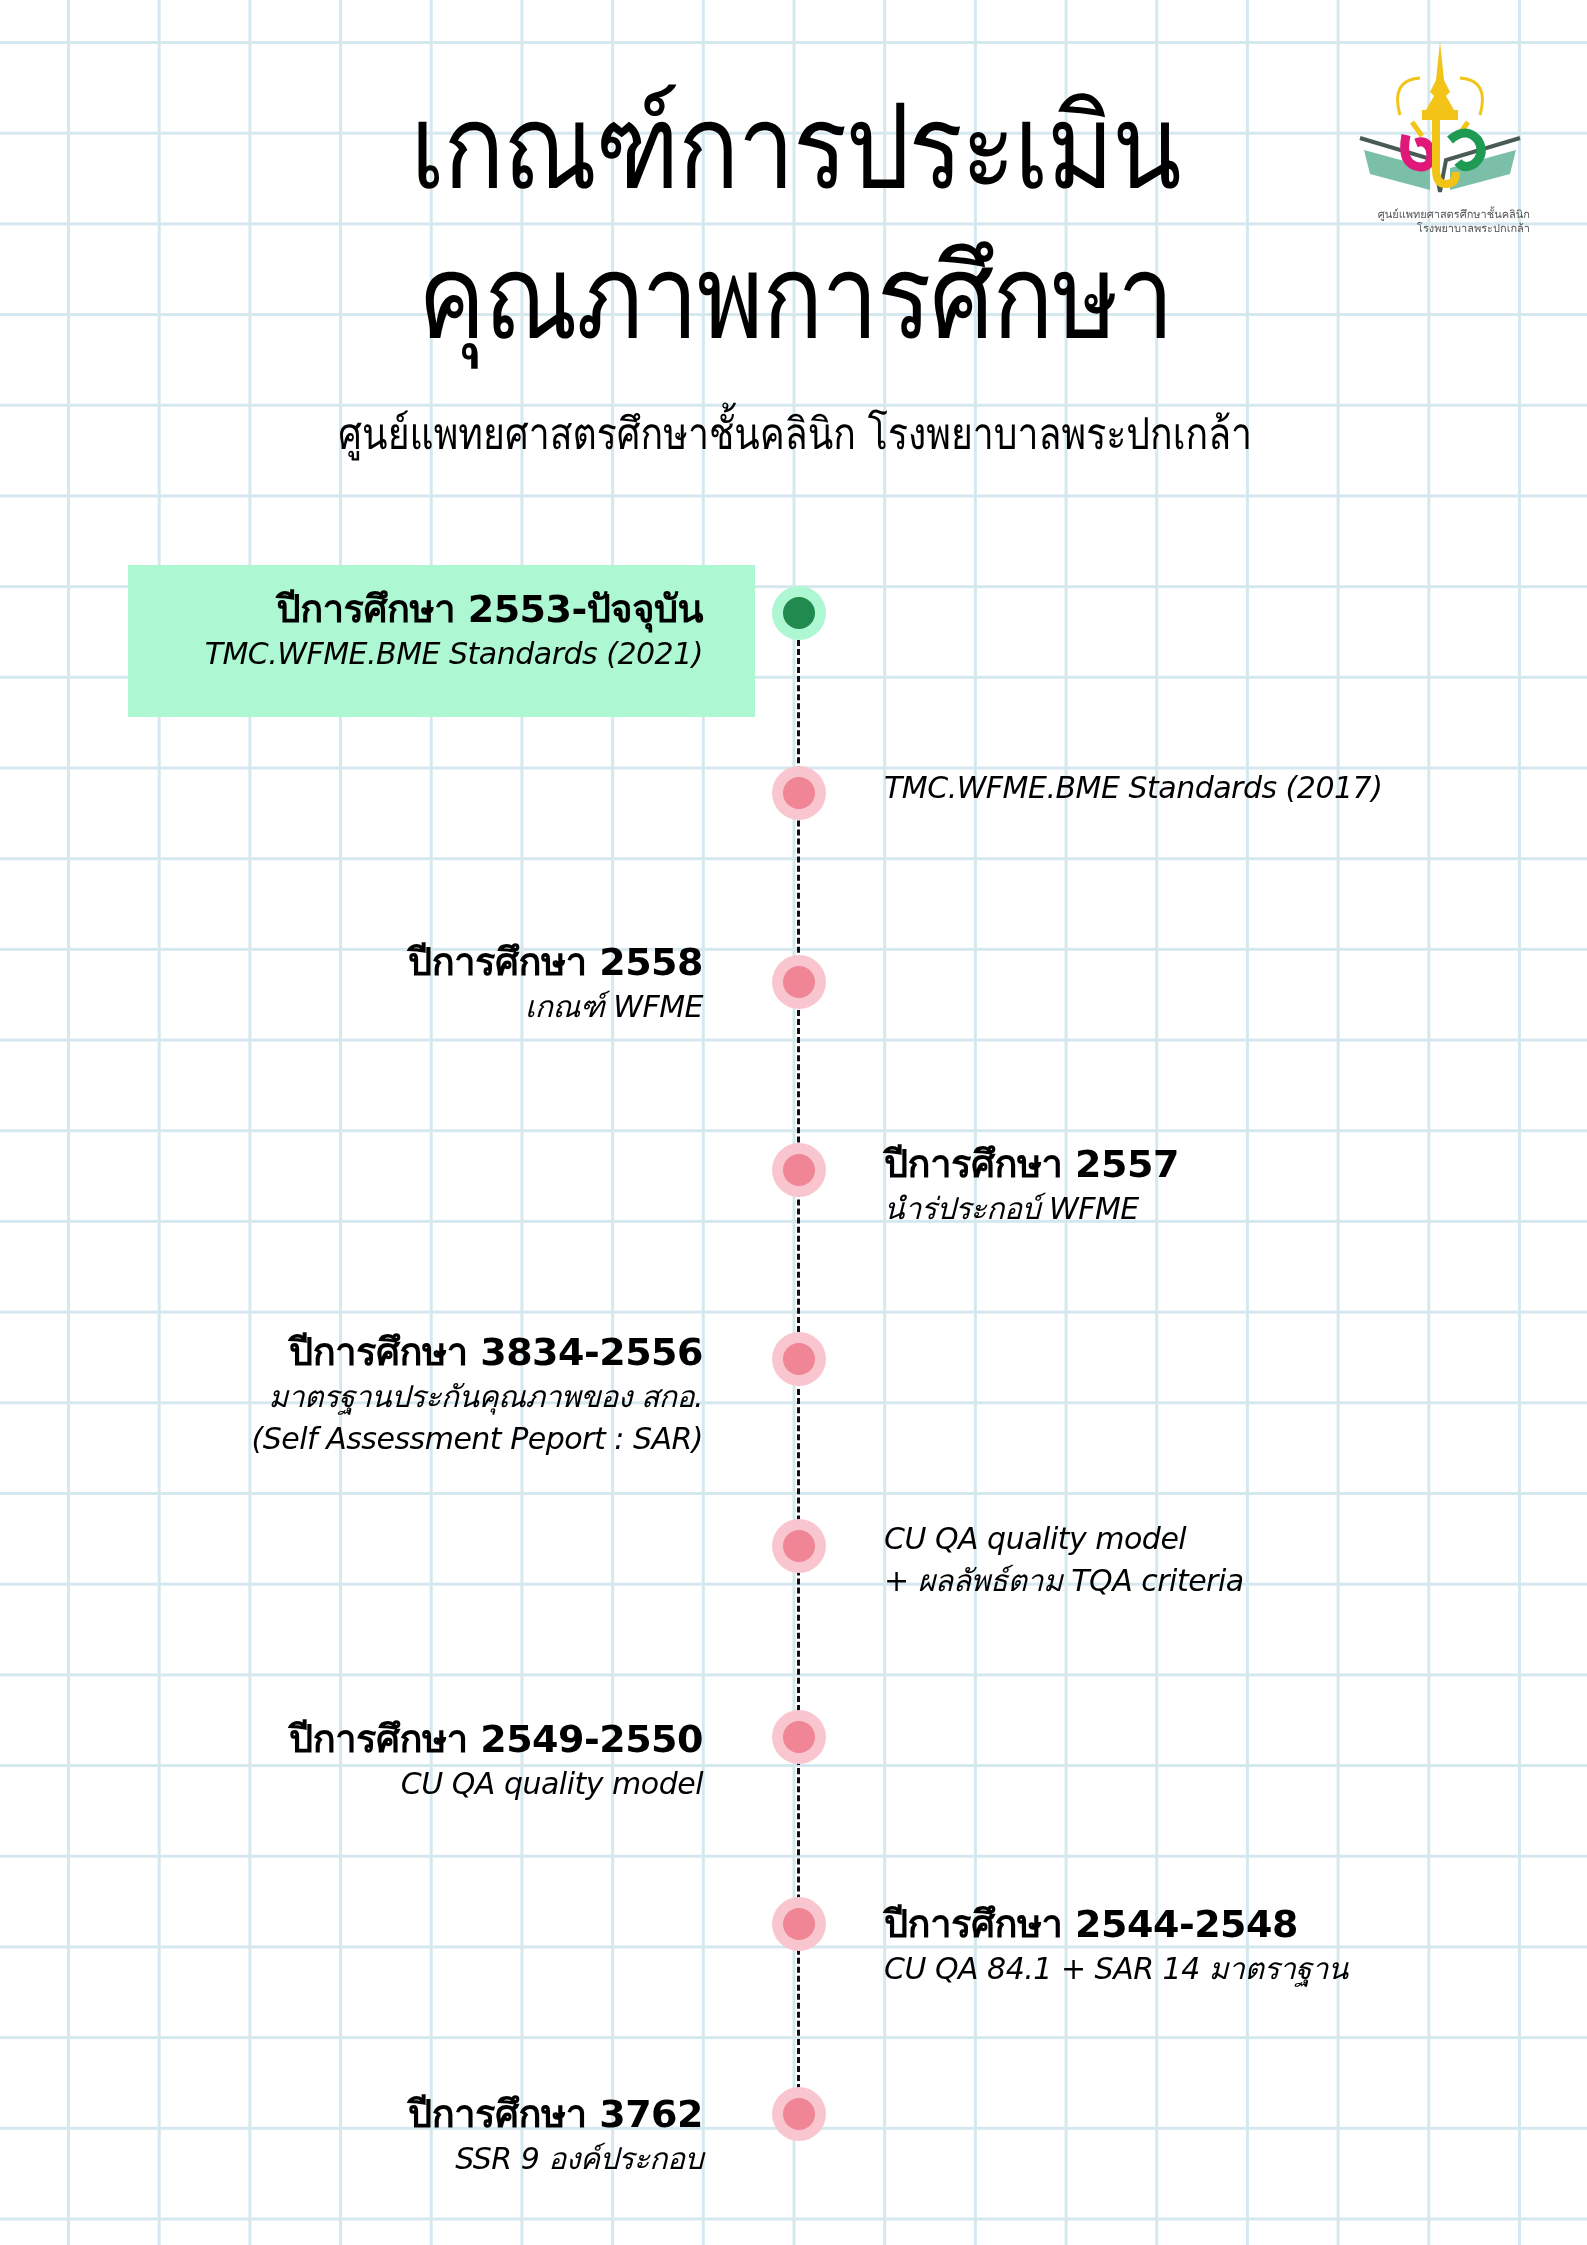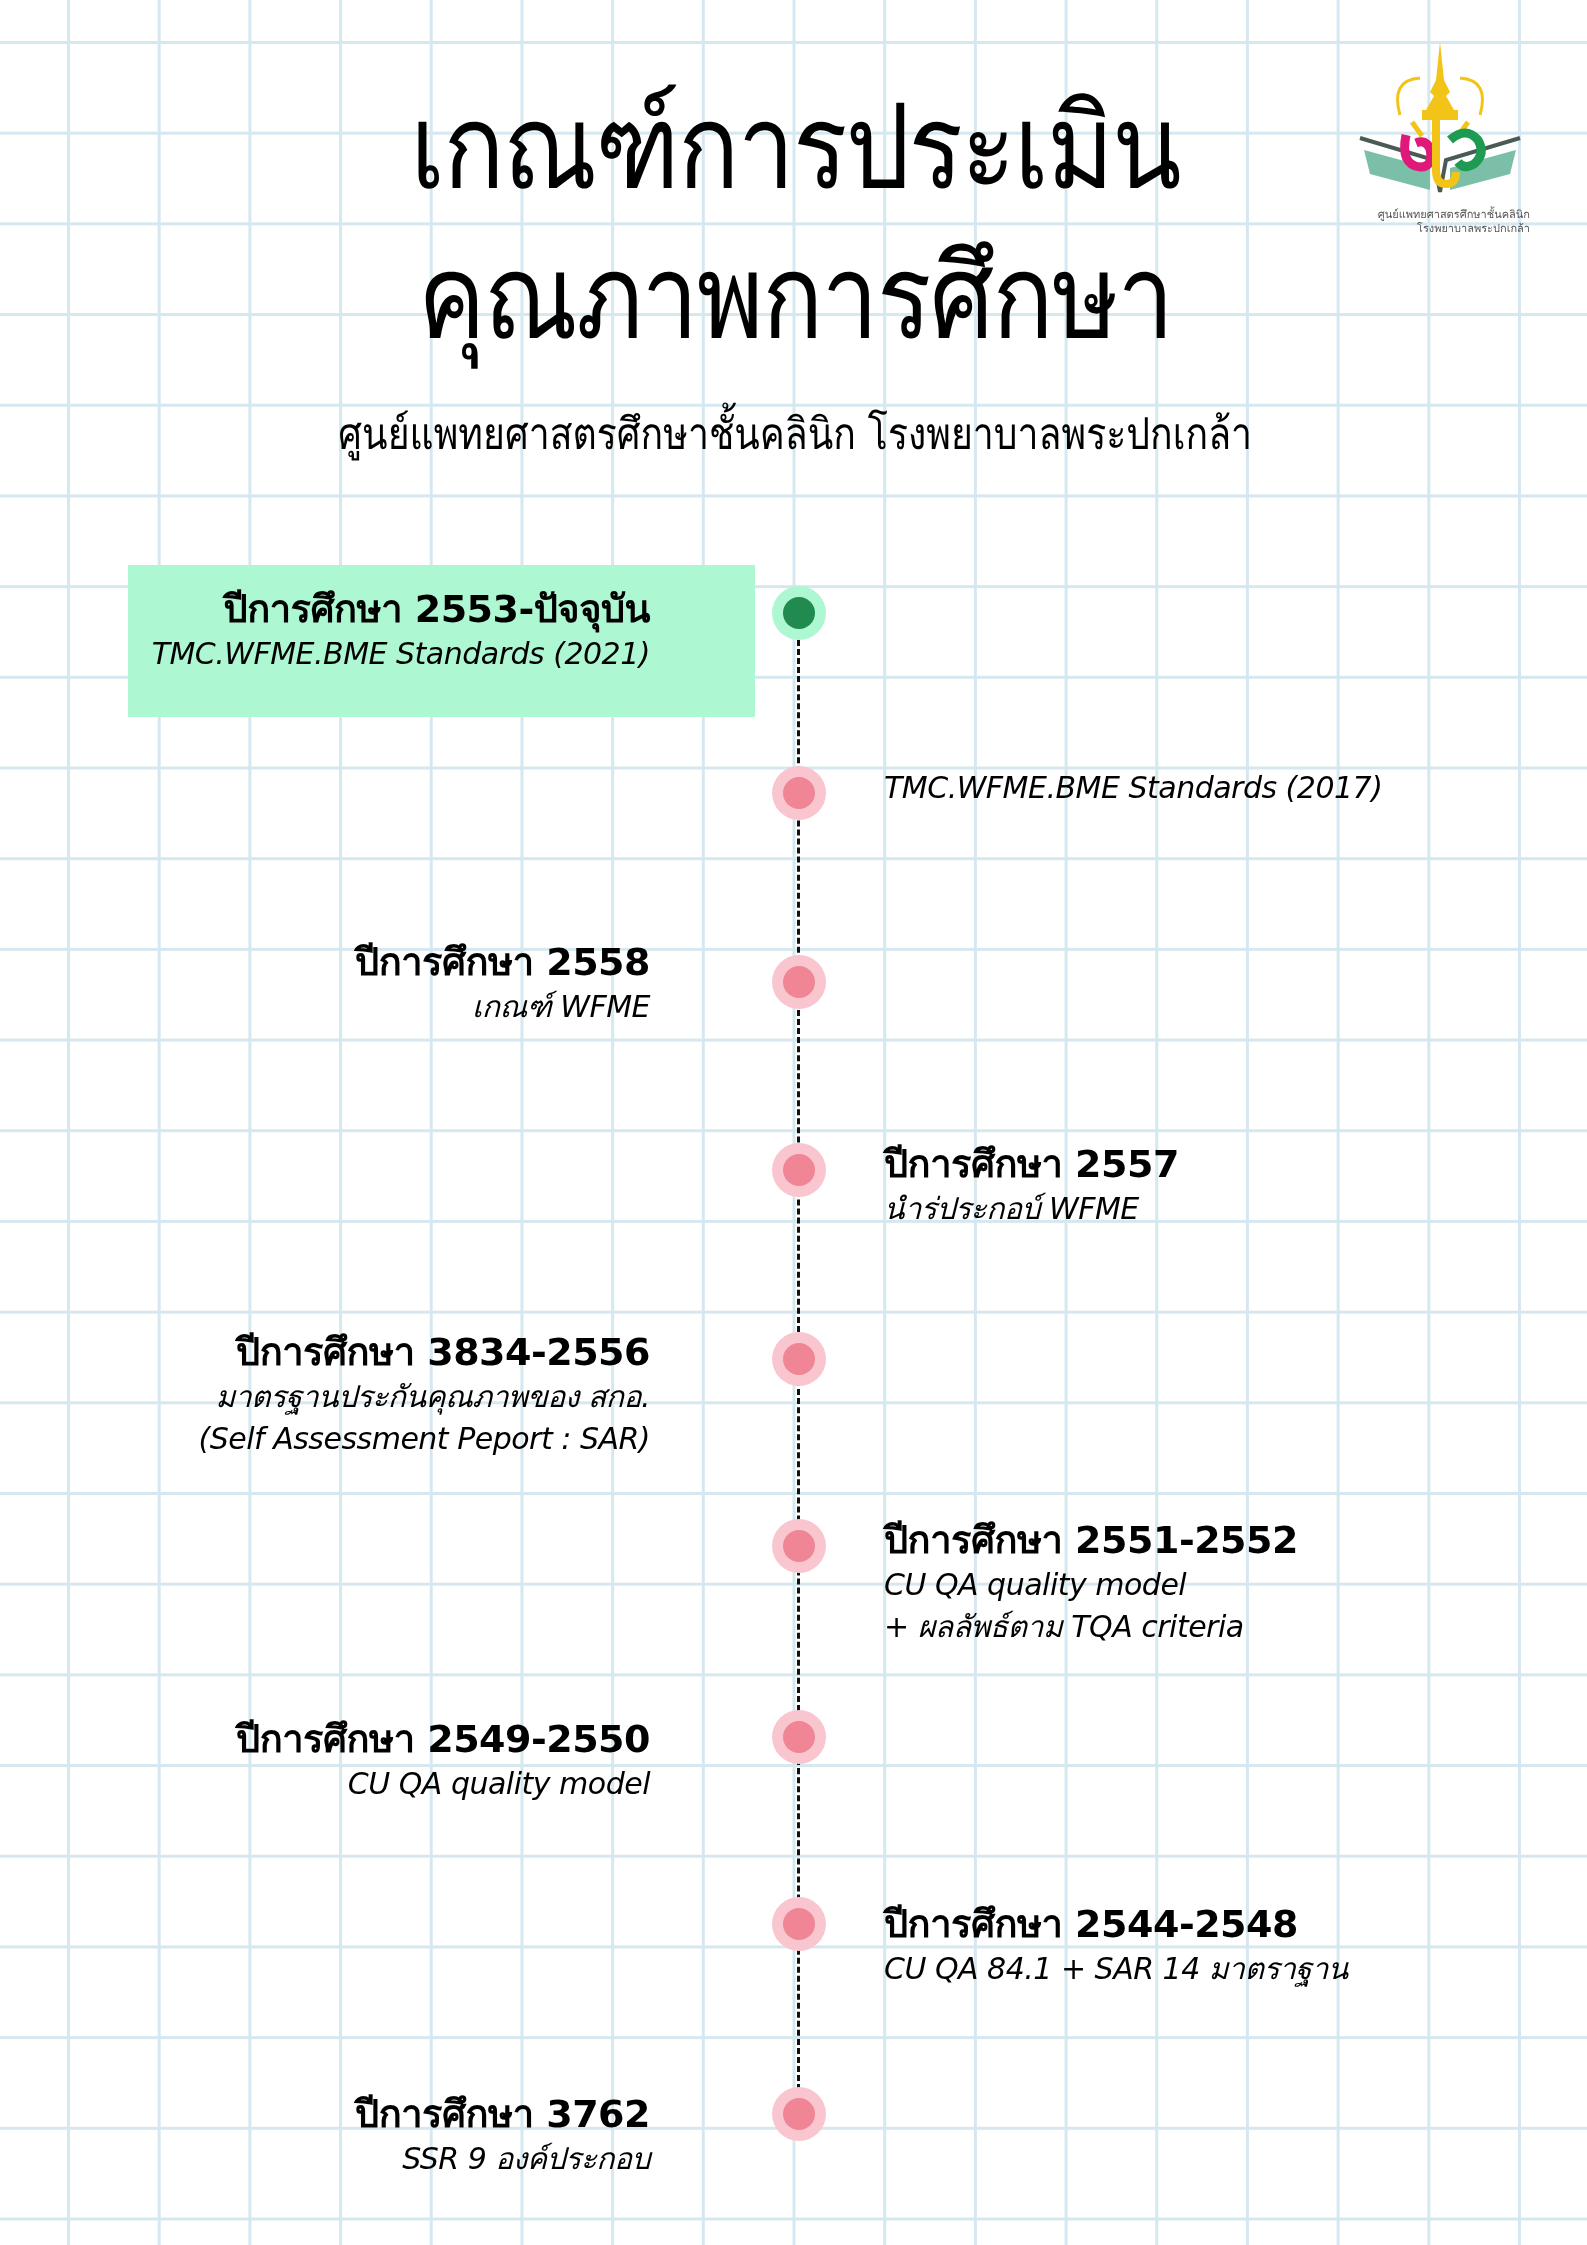--- a/index.html
+++ b/index.html
@@ -34,21 +34,21 @@
     position: absolute; left: 797px; top: 640px; width: 0; height: 1450px;
     border-left: 3px dashed #111;
   }
   .marker {
     position: absolute; width: 54px; height: 54px; border-radius: 50%;
     left: 772px; display: flex; align-items: center; justify-content: center;
   }
   .marker .dot { width: 32px; height: 32px; border-radius: 50%; }
 
   .entry { position: absolute; }
-  .entry.left { right: 937px; text-align: right; }
+  .entry.left { right: 884px; text-align: right; }
   .entry.right { left: 884px; text-align: left; }
   .entry .year {
     font-family: "DejaVu Sans", sans-serif; font-weight: bold; font-size: 38px;
     line-height: 1.2; letter-spacing: -0.5px; white-space: nowrap;
   }
   .entry .desc {
     font-family: "DejaVu Sans", sans-serif; font-style: italic; font-size: 30px;
     line-height: 42px; white-space: pre-line; letter-spacing: -0.5px;
   }
   .highlight-box {
@@ -128,21 +128,20 @@
 <div class="entry right" style="top:1142px">
   <div class="year">ปีการศึกษา 2557</div>
   <div class="desc">นำร่ประกอบ์ WFME</div>
 </div>
 <div class="entry left" style="top:1330px">
   <div class="year">ปีการศึกษา 3834-2556</div>
   <div class="desc">มาตรฐานประกันคุณภาพของ สกอ.
 (Self Assessment Peport : SAR)</div>
 </div>
 <div class="entry right" style="top:1518px">
-  <div class="year">ปีการศึกษา 2551-2552</div>
   <div class="desc">CU QA quality model
 + ผลลัพธ์ตาม TQA criteria</div>
 </div>
 <div class="entry left" style="top:1717px">
   <div class="year">ปีการศึกษา 2549-2550</div>
   <div class="desc">CU QA quality model</div>
 </div>
 <div class="entry right" style="top:1902px">
   <div class="year">ปีการศึกษา 2544-2548</div>
   <div class="desc">CU QA 84.1 + SAR 14 มาตราฐาน</div>

